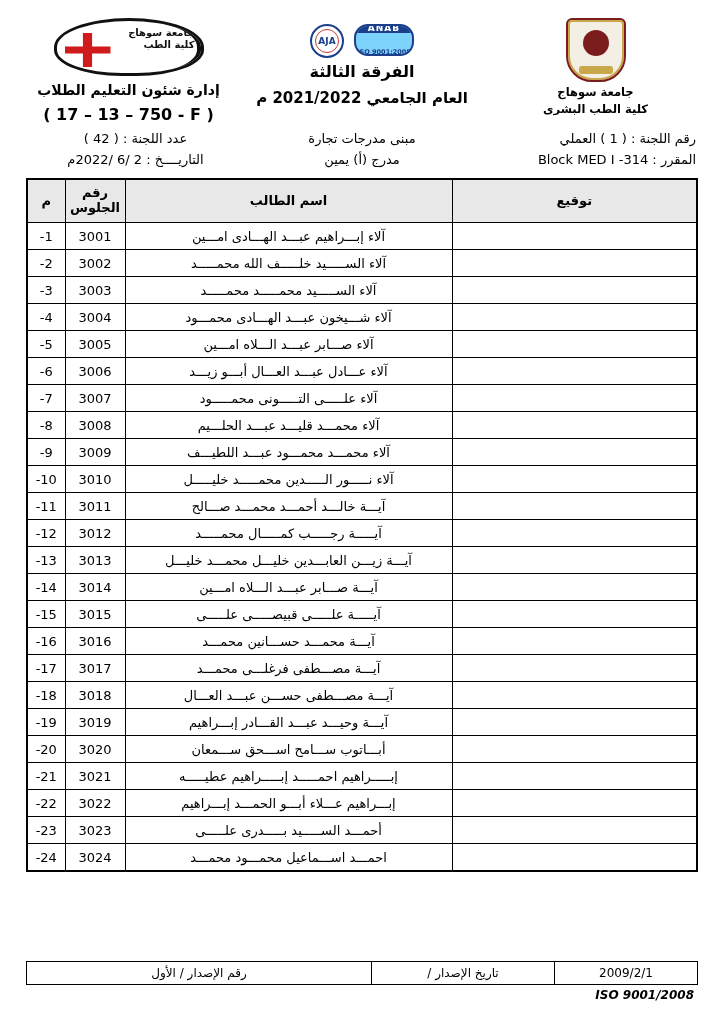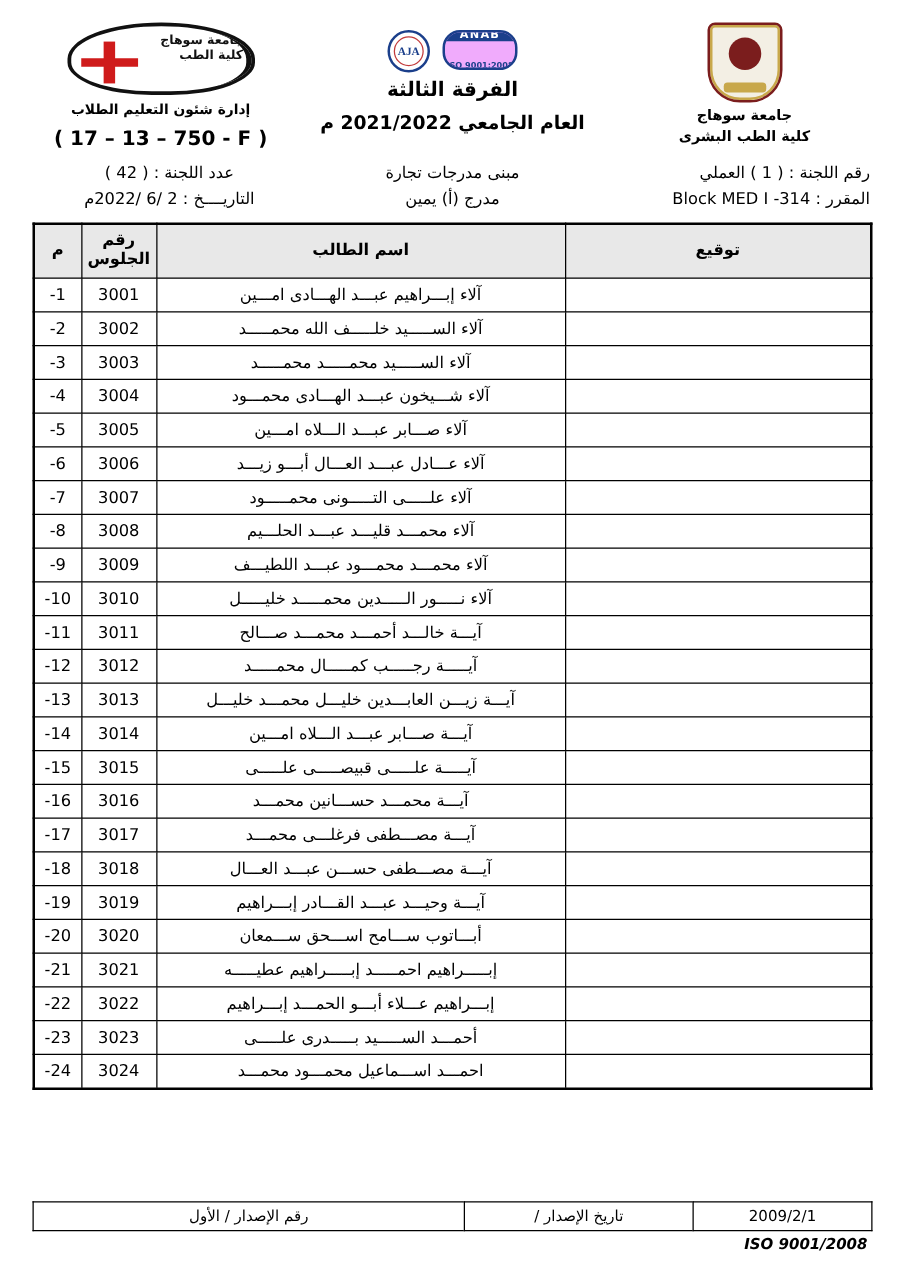--- a/index.html
+++ b/index.html
@@ -120,42 +120,42 @@
     position: absolute;
     right: 6px;
     top: 6px;
     font-size: 10px;
     color: #111;
     font-weight: bold;
     line-height: 1.15;
     text-align: right;
   }
   .logo-cap {
-    font-size: 11px;
+    font-size: 14px;
     font-weight: bold;
   }
   .logo-code {
     font-size: 16px;
     font-weight: bold;
     direction: ltr;
     margin-top: 2px;
   }
 
   
   .badges {
     display: flex;
     justify-content: center;
     gap: 10px;
     margin-bottom: 4px;
   }
   .badge-anab {
     width: 56px;
     height: 28px;
     border-radius: 14px;
-    background: #f0abfc;
+    background: #7dd3fc;
     border: 2px solid #1b3f8b;
     position: relative;
     font-size: 8px;
     color: #1b3f8b;
     font-weight: bold;
     display: flex;
     flex-direction: column;
     align-items: center;
     justify-content: center;
     line-height: 1.05;
@@ -179,21 +179,20 @@
     border-radius: 50%;
     border: 2px solid #1b3f8b;
     background: #fff;
     display: flex;
     align-items: center;
     justify-content: center;
     font-size: 9px;
     font-weight: bold;
     color: #1b3f8b;
     position: relative;
-    font-family: Liberation Serif, serif;
   }
   .badge-aja:after {
     content: "";
     position: absolute;
     inset: 3px;
     border-radius: 50%;
     border: 1px solid #c23b3b;
   }
 
   

